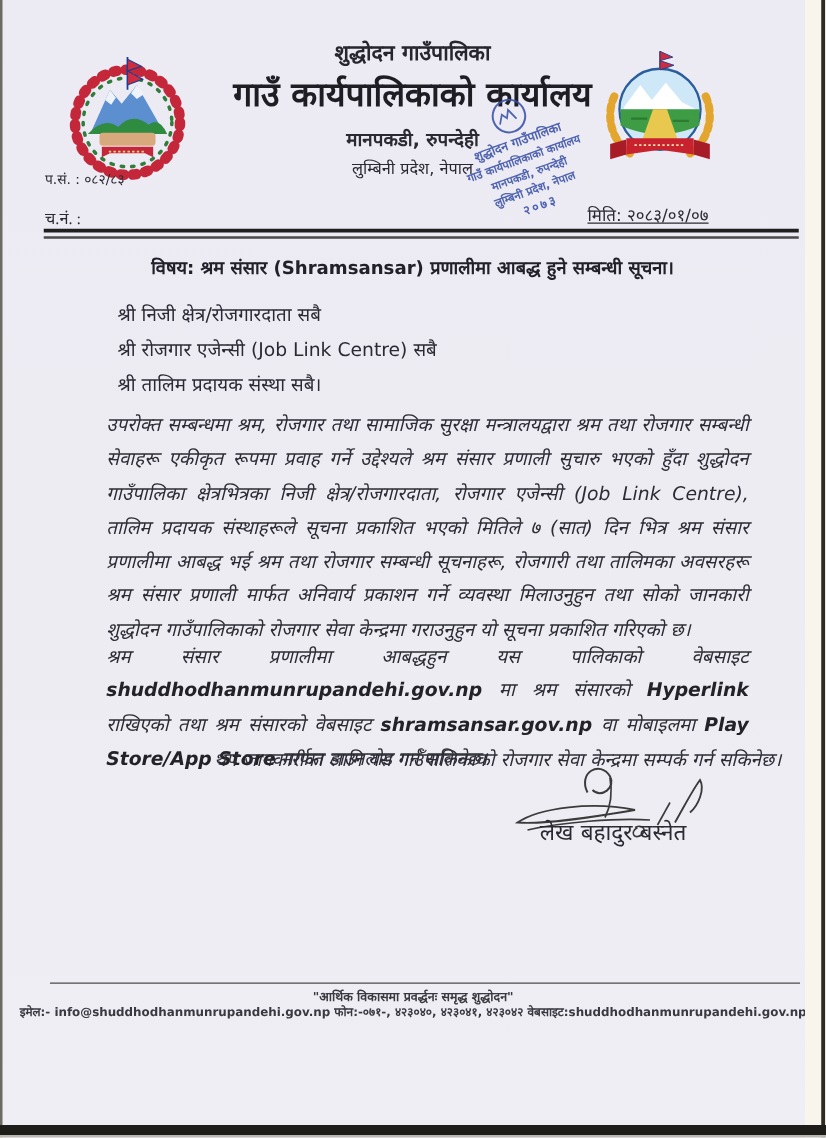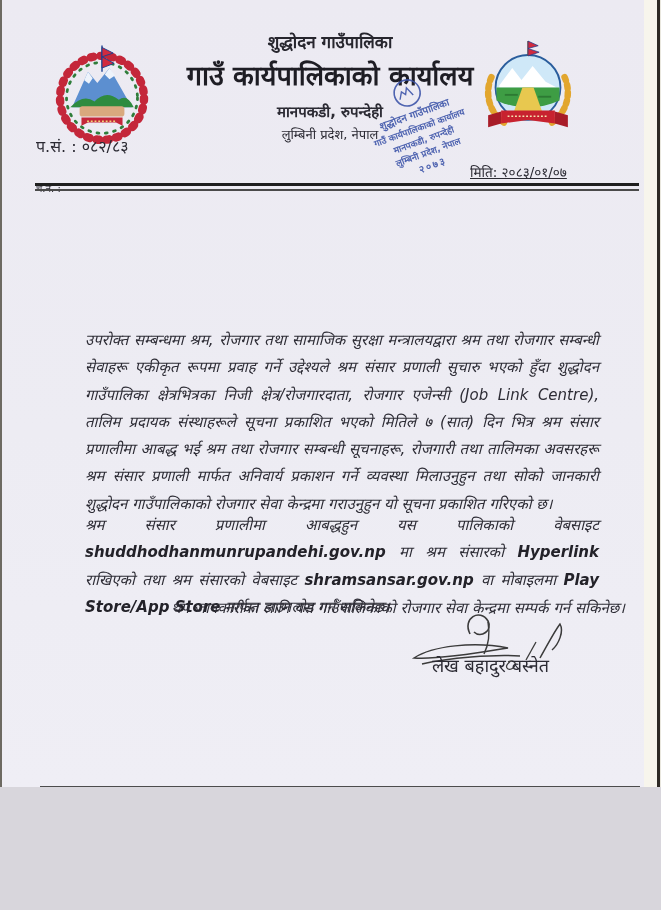--- a/index.html
+++ b/index.html
@@ -1,16 +1,16 @@
 <!DOCTYPE html>
 <html><head>
 <meta charset="utf-8">
 <style>
   html,body{margin:0;padding:0;background:#d8d6dc;}
-  .page{position:relative;width:661px;height:787px;overflow:hidden;
+  .page{position:relative;width:661px;height:910px;overflow:hidden;
         background:linear-gradient(180deg,#eceaf2 0%,#edecf3 55%,#efeef5 100%);
         font-family:"DejaVu Sans","Liberation Sans",sans-serif;color:#2b2a33;}
   
   .scan-left{position:absolute;left:0;top:0;width:2px;height:100%;background:#6d6a62;}
   .scan-strip-right{position:absolute;top:0;right:4px;width:13px;height:100%;background:#f7f5ec;}
   .scan-line-right{position:absolute;top:0;right:1px;width:3px;height:100%;background:#2e2a24;}
   .scan-edge-right{position:absolute;top:0;right:0;width:1px;height:100%;background:#e9e7de;}
   .scan-band-bottom{position:absolute;left:0;top:900px;width:100%;height:8px;background:#1e1d1a;}
   .scan-edge-bottom{position:absolute;left:0;top:908px;width:100%;height:2px;background:#b9b7ae;}
   
@@ -22,22 +22,22 @@
   .hdr .place{font-size:15px;font-weight:600;margin-top:8px;}
   .hdr .prov{font-size:13px;margin-top:4px;}
   
   .stamp{position:absolute;left:336px;top:76px;width:165px;transform:rotate(-20deg);
          color:#3a52a8;text-align:center;font-weight:600;opacity:.88;line-height:1.45;}
   .stamp .s1{font-size:10px;}
   .stamp .s2,.stamp .s3,.stamp .s4{font-size:9px;}
   .stamp .s5{font-size:10px;letter-spacing:2px;}
   .stamp svg{display:block;margin:0 auto 1px auto;}
   
-  .ref1{position:absolute;left:36px;top:135px;font-size:16px;}
-  .ref2{position:absolute;left:36px;top:181px;font-size:10px;}
+  .ref1{position:absolute;left:36px;top:135px;font-size:11px;}
+  .ref2{position:absolute;left:36px;top:165px;font-size:13px;font-family:Liberation Serif, serif;}
   .dt{position:absolute;left:470px;top:163px;font-size:13.5px;text-decoration:underline;}
   .rule{position:absolute;left:35px;top:183px;width:604px;height:3px;
         border-top:3px solid #1f1f1f;border-bottom:2px solid #4a4a4a;}
   
   .subject{position:absolute;left:60px;top:203px;width:540px;text-align:center;
            font-size:14.5px;font-weight:700;color:#222129;}
   .addr{position:absolute;left:94px;top:238px;font-size:15px;line-height:28px;}
   .para{position:absolute;left:85px;width:514px;font-size:15px;line-height:27.3px;
         text-align:justify;color:#2d2c35;font-style:italic;}
   .p1{top:327px;}
@@ -108,21 +108,27 @@
     <div class="s3">मानपकडी, रुपन्देही</div>
     <div class="s4">लुम्बिनी प्रदेश, नेपाल</div>
     <div class="s5">२०७३</div>
   </div>
 
   <div class="ref1">प.सं. : ०८२/८३</div>
   <div class="ref2">च.नं. :</div>
   <div class="dt">मिति: २०८३/०१/०७</div>
   <div class="rule"></div>
 
+  <div class="subject">विषय: श्रम संसार (Shramsansar)  प्रणालीमा  आबद्ध हुने  सम्बन्धी  सूचना।</div>
 
+  <div class="addr">
+    <div>श्री  निजी  क्षेत्र/रोजगारदाता सबै</div>
+    <div>श्री  रोजगार  एजेन्सी (Job Link Centre) सबै</div>
+    <div>श्री  तालिम  प्रदायक  संस्था सबै।</div>
+  </div>
 
   <div class="para p1">उपरोक्त  सम्बन्धमा श्रम, रोजगार तथा सामाजिक  सुरक्षा मन्त्रालयद्वारा श्रम तथा रोजगार सम्बन्धी सेवाहरू  एकीकृत  रूपमा  प्रवाह गर्ने उद्देश्यले श्रम संसार प्रणाली सुचारु  भएको  हुँदा  शुद्धोदन गाउँपालिका क्षेत्रभित्रका निजी क्षेत्र/रोजगारदाता, रोजगार एजेन्सी (Job Link Centre), तालिम प्रदायक संस्थाहरूले सूचना प्रकाशित भएको  मितिले ७ (सात)  दिन भित्र  श्रम संसार  प्रणालीमा  आबद्ध  भई श्रम तथा रोजगार सम्बन्धी  सूचनाहरू, रोजगारी तथा तालिमका अवसरहरू श्रम संसार प्रणाली मार्फत अनिवार्य प्रकाशन  गर्ने  व्यवस्था  मिलाउनुहुन  तथा  सोको जानकारी  शुद्धोदन  गाउँपालिकाको रोजगार सेवा केन्द्रमा गराउनुहुन  यो सूचना प्रकाशित गरिएको छ।</div>
 
   <div class="para p2">
     <span>श्रम संसार  प्रणालीमा  आबद्धहुन  यस  पालिकाको  वेबसाइट </span><b>shuddhodhanmunrupandehi.gov.np</b><span> मा  श्रम  संसारको </span><b>Hyperlink</b><span> राखिएको  तथा  श्रम  संसारको  वेबसाइट </span><b>shramsansar.gov.np</b><span> वा मोबाइलमा </span><b>Play Store/App Store</b><span> मार्फत डाउनलोड गर्न सकिनेछ।</span>
   </div>
 
   <div class="para p3">थप  जानकारीका  लागि  यस  गाउँपालिकाको  रोजगार सेवा केन्द्रमा  सम्पर्क  गर्न  सकिनेछ।</div>
 
   <svg class="sig-svg" width="170" height="78" viewBox="0 0 170 78">
@@ -131,20 +137,21 @@
     <path d="M6,52 C24,40 66,35 100,42 C76,46 30,54 6,52 Z" fill="none" stroke="#3b3b3b" stroke-width="1.5"></path>
     <path d="M14,58 C40,52 86,48 112,50" fill="none" stroke="#3b3b3b" stroke-width="1.4"></path>
     <path d="M100,56 c6,-3 10,2 5,6 c-5,4 -10,-2 -3,-6" fill="none" stroke="#3b3b3b" stroke-width="1.3"></path>
     <path d="M118,54 l10,-18" fill="none" stroke="#3b3b3b" stroke-width="1.3"></path>
     <path d="M132,52 C140,38 146,26 152,18 C156,25 151,38 144,44" fill="none" stroke="#3b3b3b" stroke-width="1.5"></path>
   </svg>
   <div class="sig-name">लेख बहादुर बस्नेत</div>
 
   <div class="f-rule"></div>
   <div class="slogan">"आर्थिक विकासमा प्रवर्द्धनः समृद्ध शुद्धोदन"</div>
+  <div class="contact">इमेल:- info@shuddhodhanmunrupandehi.gov.np फोन:-०७१-, ४२३०४०, ४२३०४१, ४२३०४२ वेबसाइट:shuddhodhanmunrupandehi.gov.np</div>
 
   <div class="scan-left"></div>
   <div class="scan-strip-right"></div>
   <div class="scan-line-right"></div>
   <div class="scan-edge-right"></div>
   <div class="scan-band-bottom"></div>
   <div class="scan-edge-bottom"></div>
 </div>
 
 </body></html>

